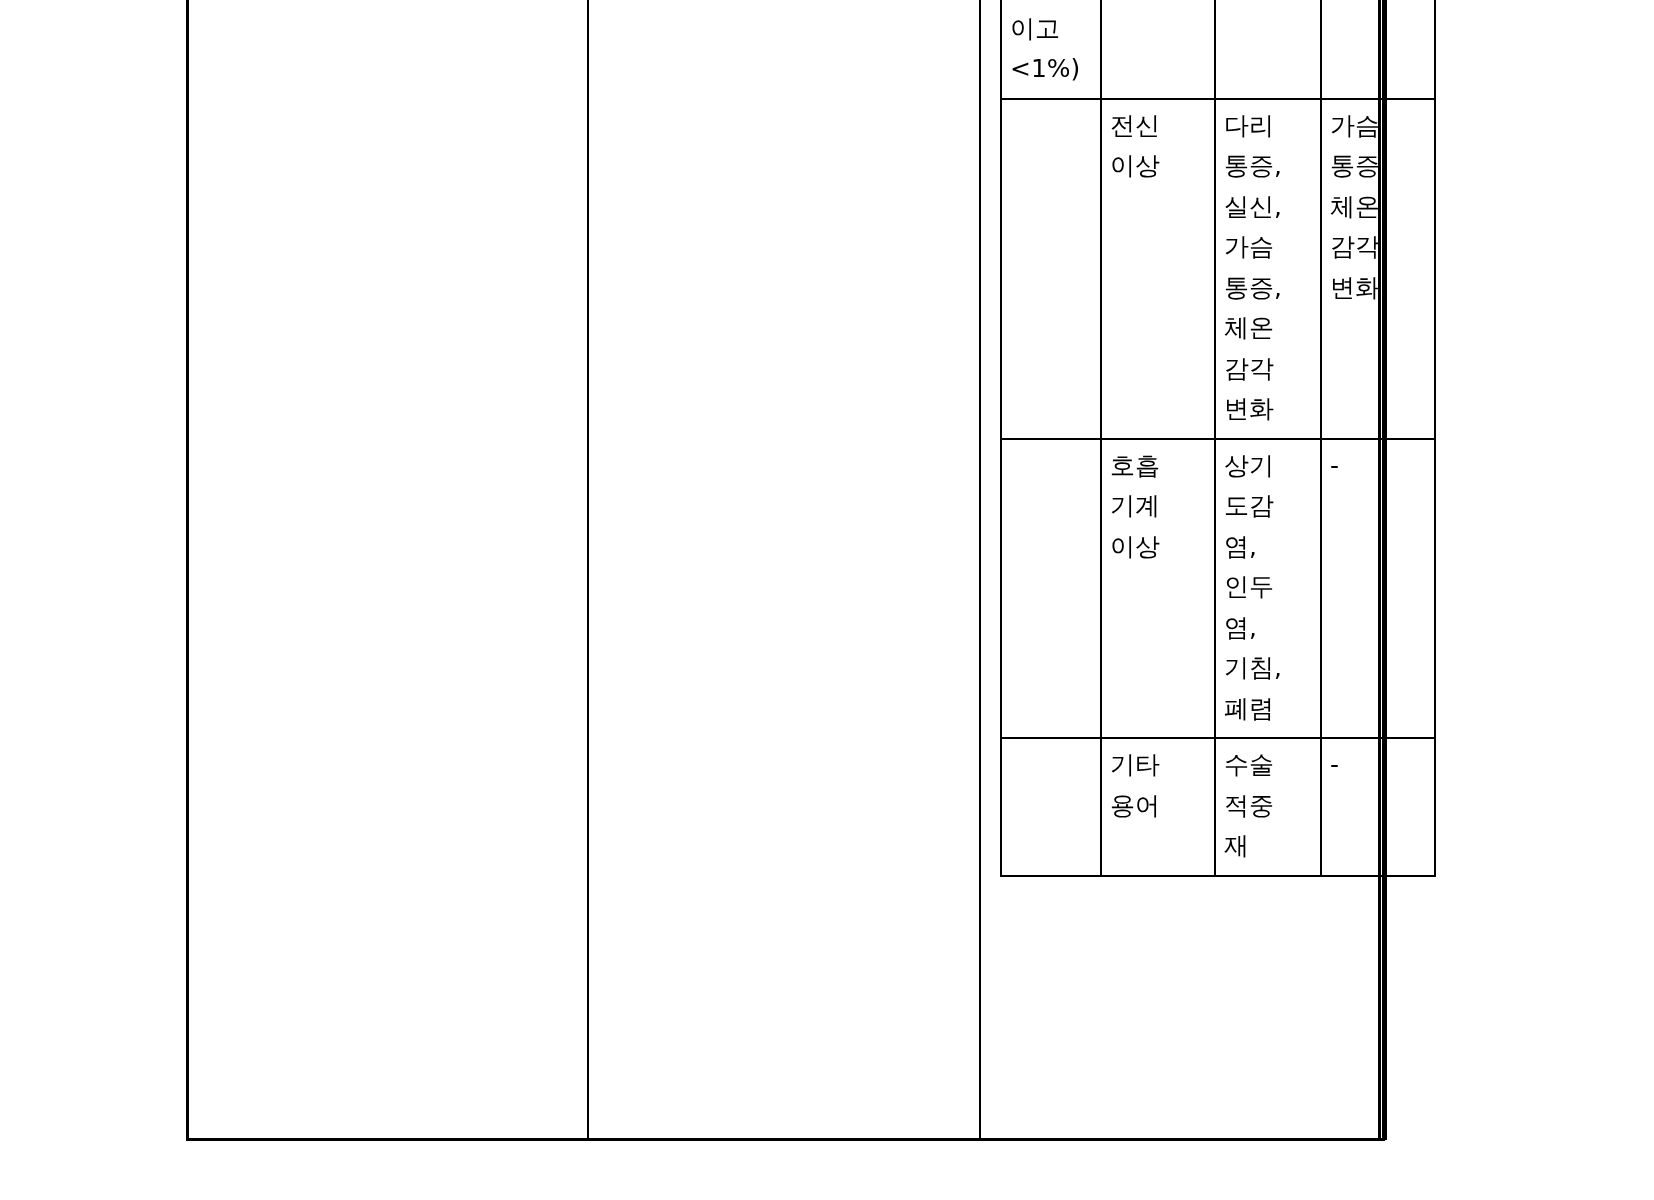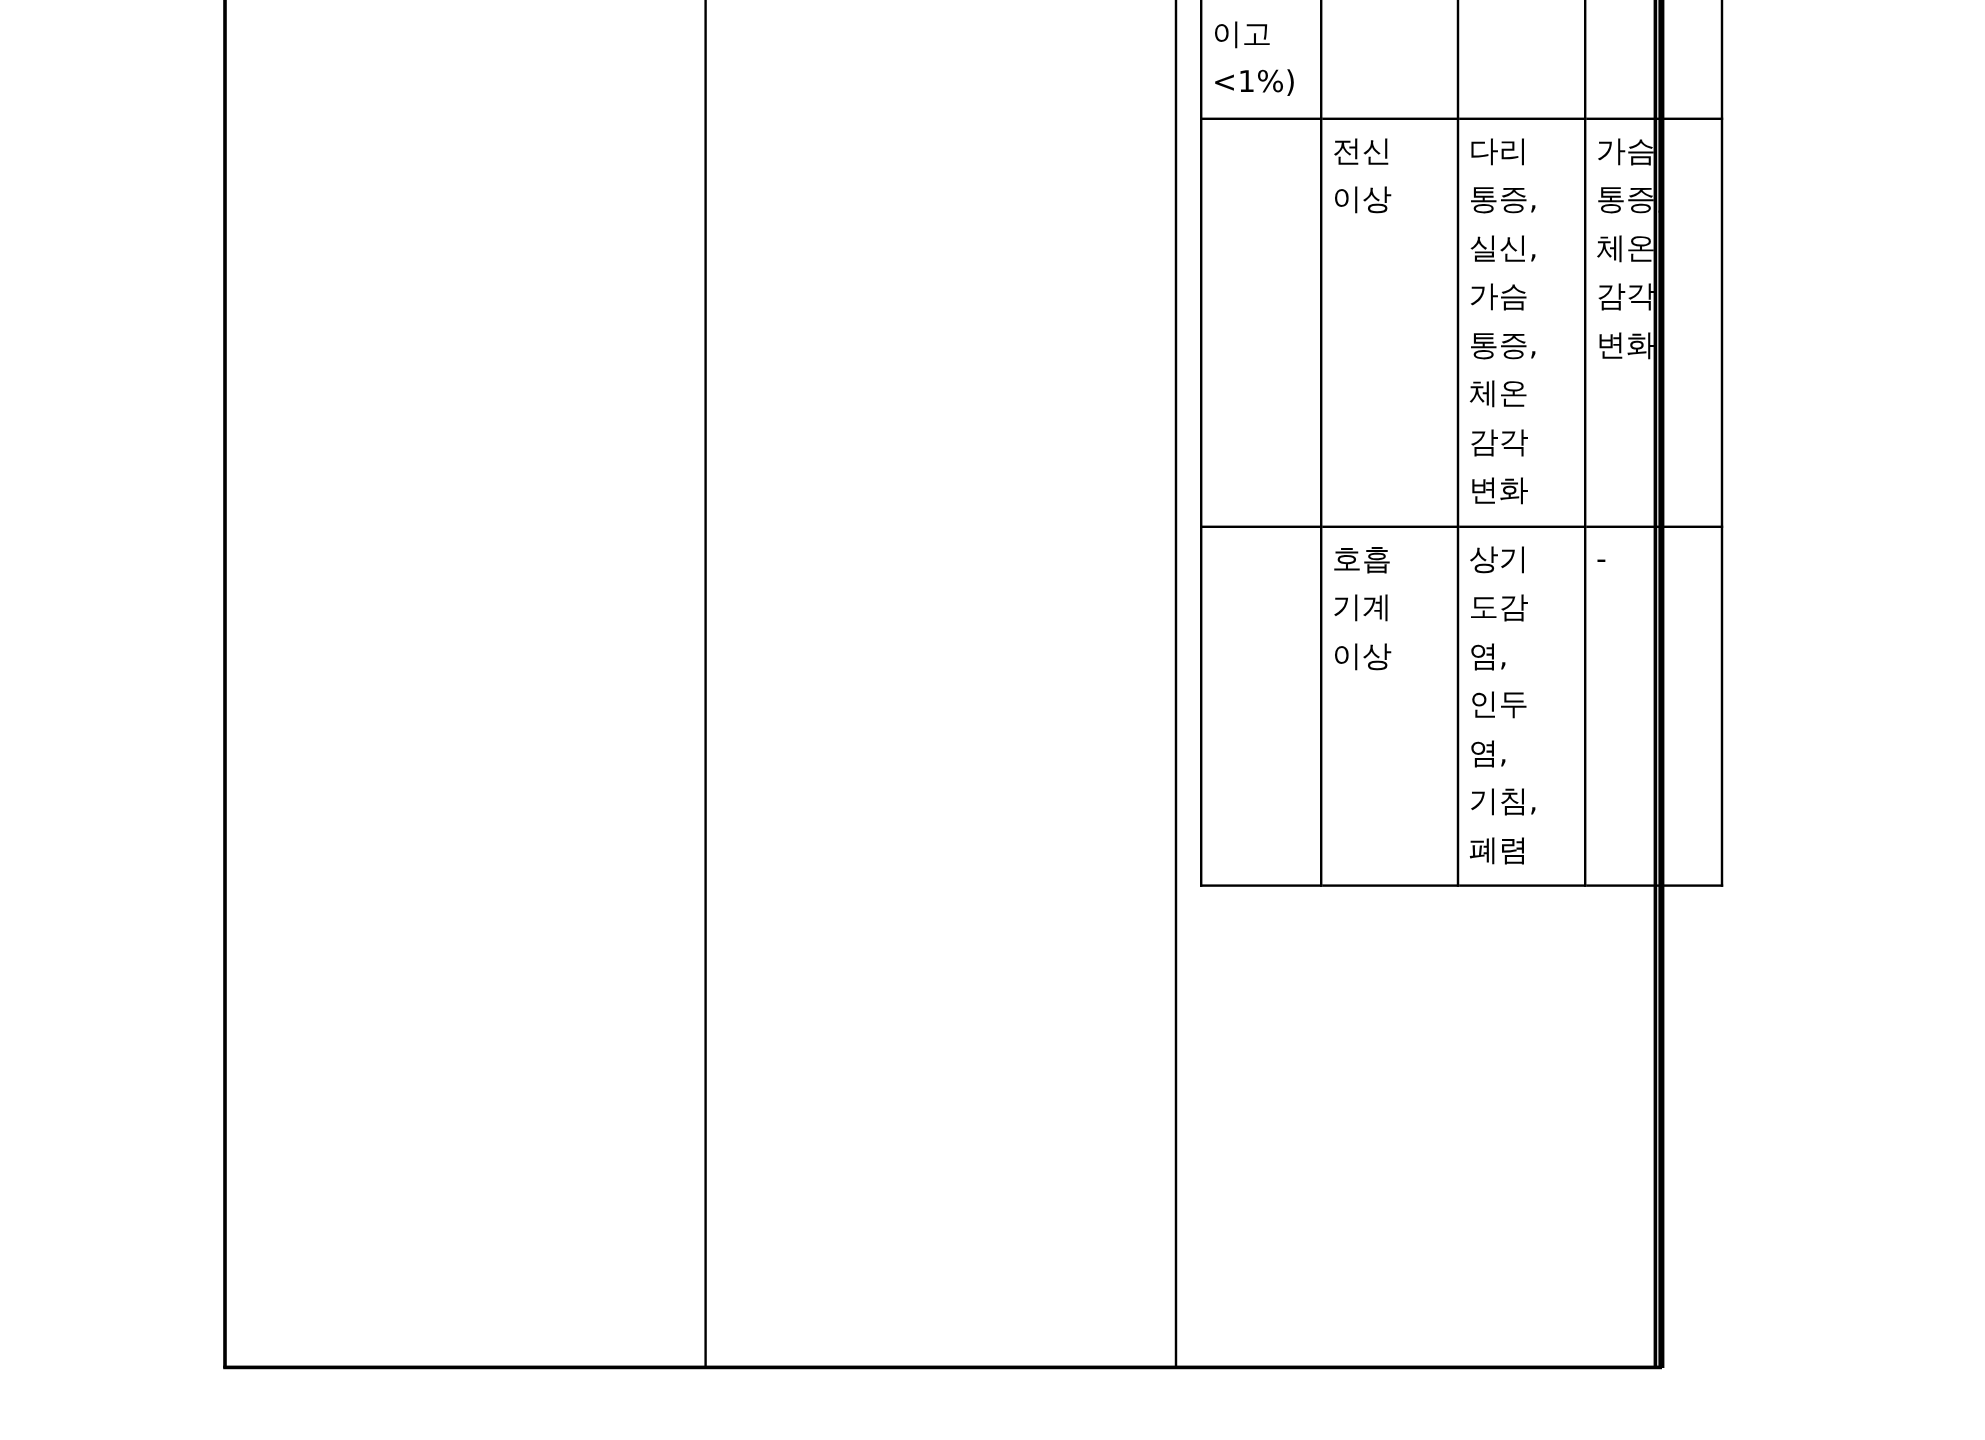--- a/index.html
+++ b/index.html
@@ -67,21 +67,21 @@
   .detail-table td {
     border: 2px solid #000;
     vertical-align: top;
     padding: 6px 8px 8px 8px;
     font-size: 25px;
     line-height: 1.62;
     word-break: keep-all;
     white-space: pre-line;
   }
   .col-a { width: 82px; }
-  .col-b { width: 96px; }
+  .col-b { width: 96px; font-family: Liberation Serif, serif; }
   .col-c { width: 88px; }
   .col-d { width: 96px; }
 
   
   .clip-top { border-top: none; }
 
   .detail-table td.empty { padding: 0; }
 
   
   .right-rule {
@@ -147,19 +147,28 @@
 이상</td>
         <td class="col-c">상기
 도감
 염,
 인두
 염,
 기침,
 폐렴</td>
         <td class="col-d">-</td>
       </tr>
+      <tr>
+        <td class="col-a empty"></td>
+        <td class="col-b">기타
+용어</td>
+        <td class="col-c">수술
+적중
+재</td>
+        <td class="col-d">-</td>
+      </tr>
     </tbody>
   </table>
 
   <div class="right-rule"></div>
   <div class="right-rule2"></div>
 
 </div>
 
 </body></html>

